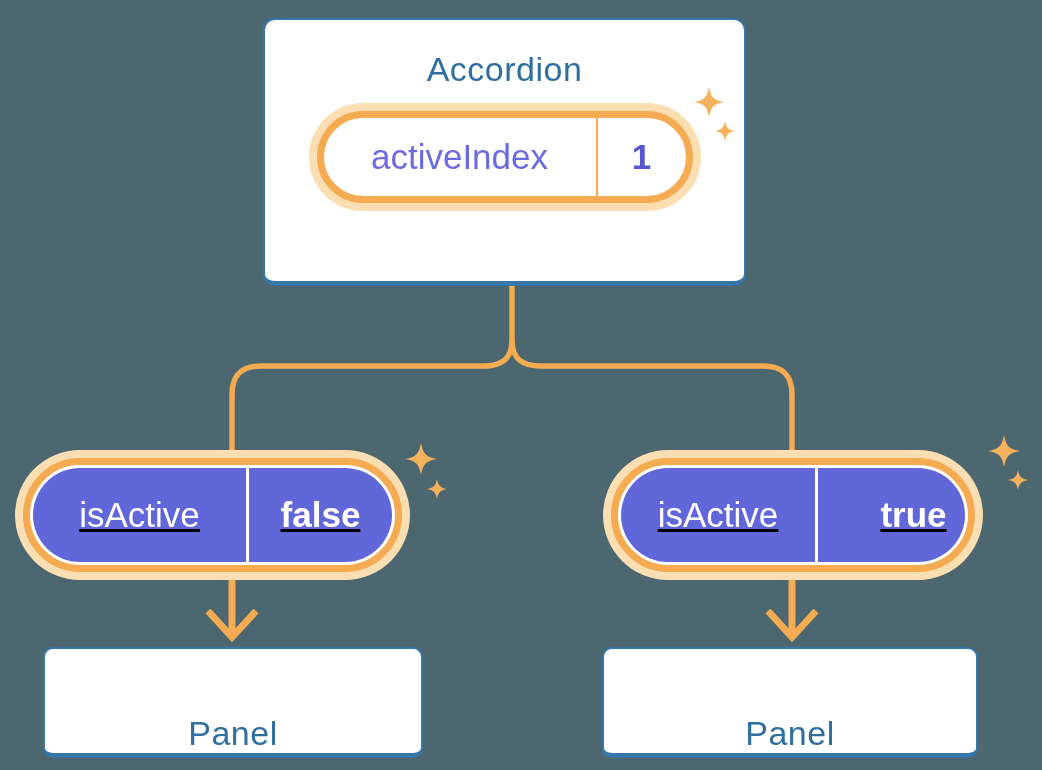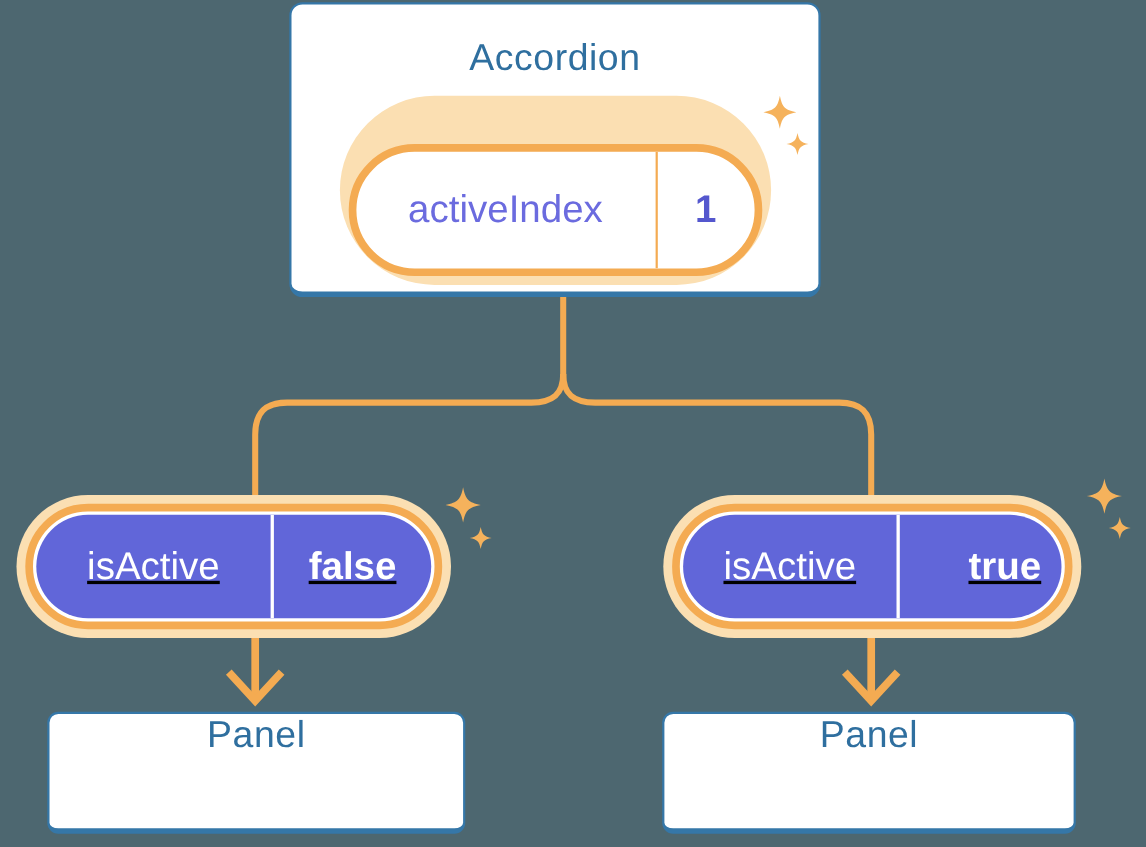--- a/index.html
+++ b/index.html
@@ -20,43 +20,43 @@
     background:var(--card,#fff);
     border:2px solid var(--blue-border,#3577A8);
     border-bottom-width:5px;
     border-radius:12px;
     display:flex;flex-direction:column;align-items:center;
   }
   .card-title{
     color:var(--blue-text,#2F6F9F);
     font-size:34px;font-weight:500;letter-spacing:.5px;
   }
-  .accordion-card{left:263px;top:2px;width:483px;height:268px;}
+  .accordion-card{left:263px;top:18px;width:483px;height:268px;}
   .accordion-card .card-title{margin-top:30px;}
-  .panel-card{justify-content:flex-start;border-radius:10px;}
+  .panel-card{justify-content:flex-end;border-radius:10px;}
   .panel-card .card-title{margin-top:0;}
   .panel-left{left:43px;top:647px;width:380px;height:111px;}
   .panel-right{left:602px;top:647px;width:376px;height:111px;}
 
   
   .pill-halo{
     background:var(--orange-halo,#FBDFB2);
     border-radius:999px;
     padding:8px;
   }
   .pill-ring{
     border:7px solid var(--orange,#F4AB52);
     background:var(--card,#fff);
     border-radius:999px;
     box-sizing:border-box;
     display:flex;align-items:stretch;overflow:hidden;
   }
   
   .state-pill{position:relative;margin-top:14px;}
-  .state-pill .pill-ring{width:376px;height:120px;margin-top:36px;}
+  .state-pill .pill-ring{width:376px;height:92px;}
   .state-pill .pill-label{
     flex:1;display:flex;align-items:center;justify-content:center;
     color:var(--purple-text,#6B6BDF);font-size:35px;
   }
   .state-pill .pill-divider{width:2px;background:var(--orange,#F4AB52);}
   .state-pill .pill-value{
     width:88px;display:flex;align-items:center;justify-content:center;
     color:var(--purple-value,#5457CE);font-size:35px;font-weight:700;
   }
   

